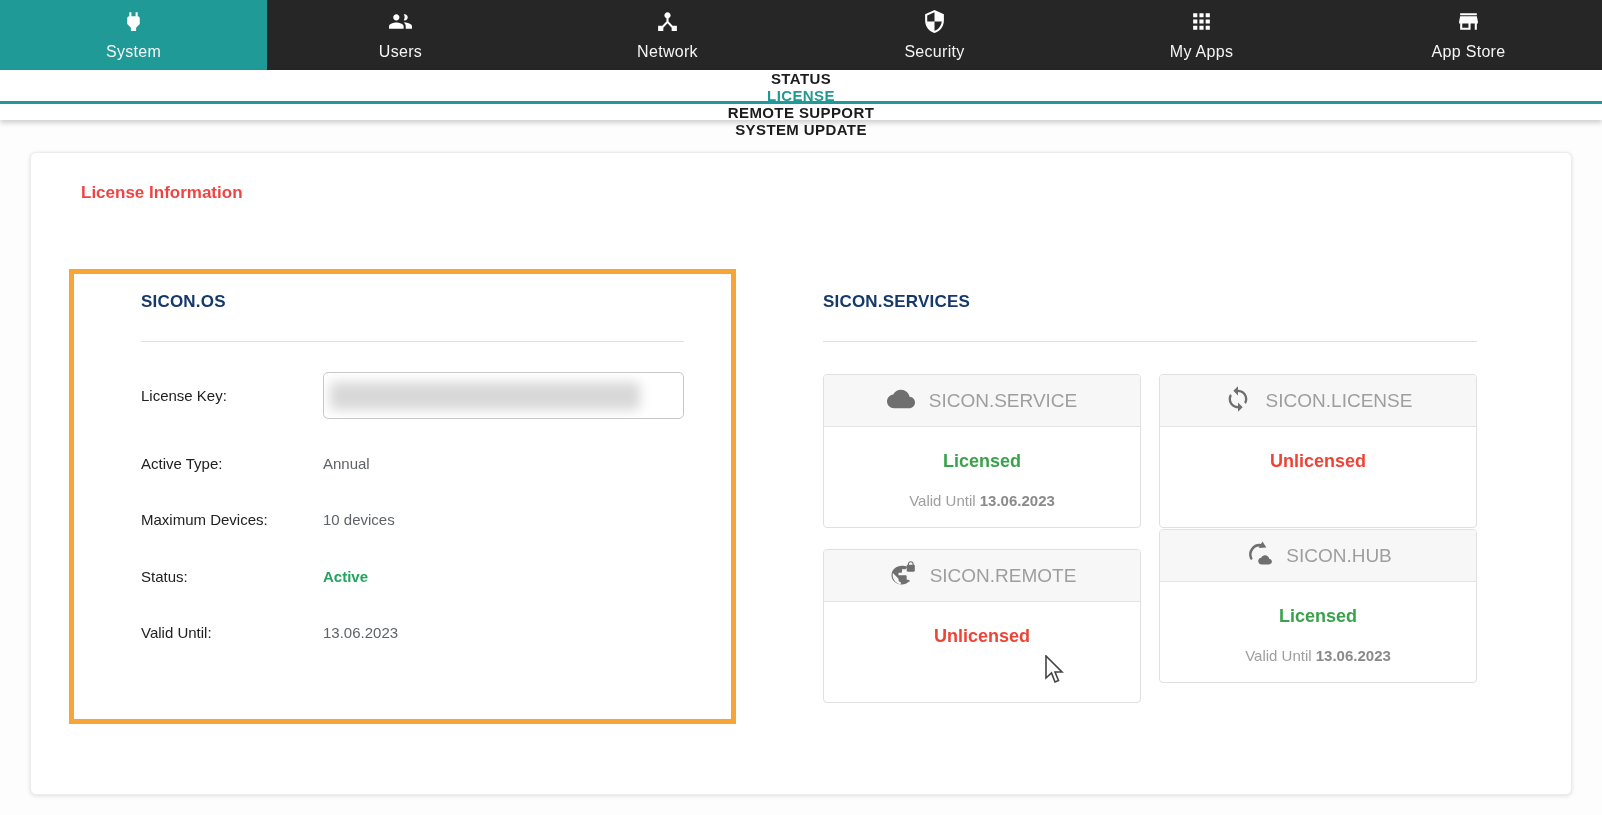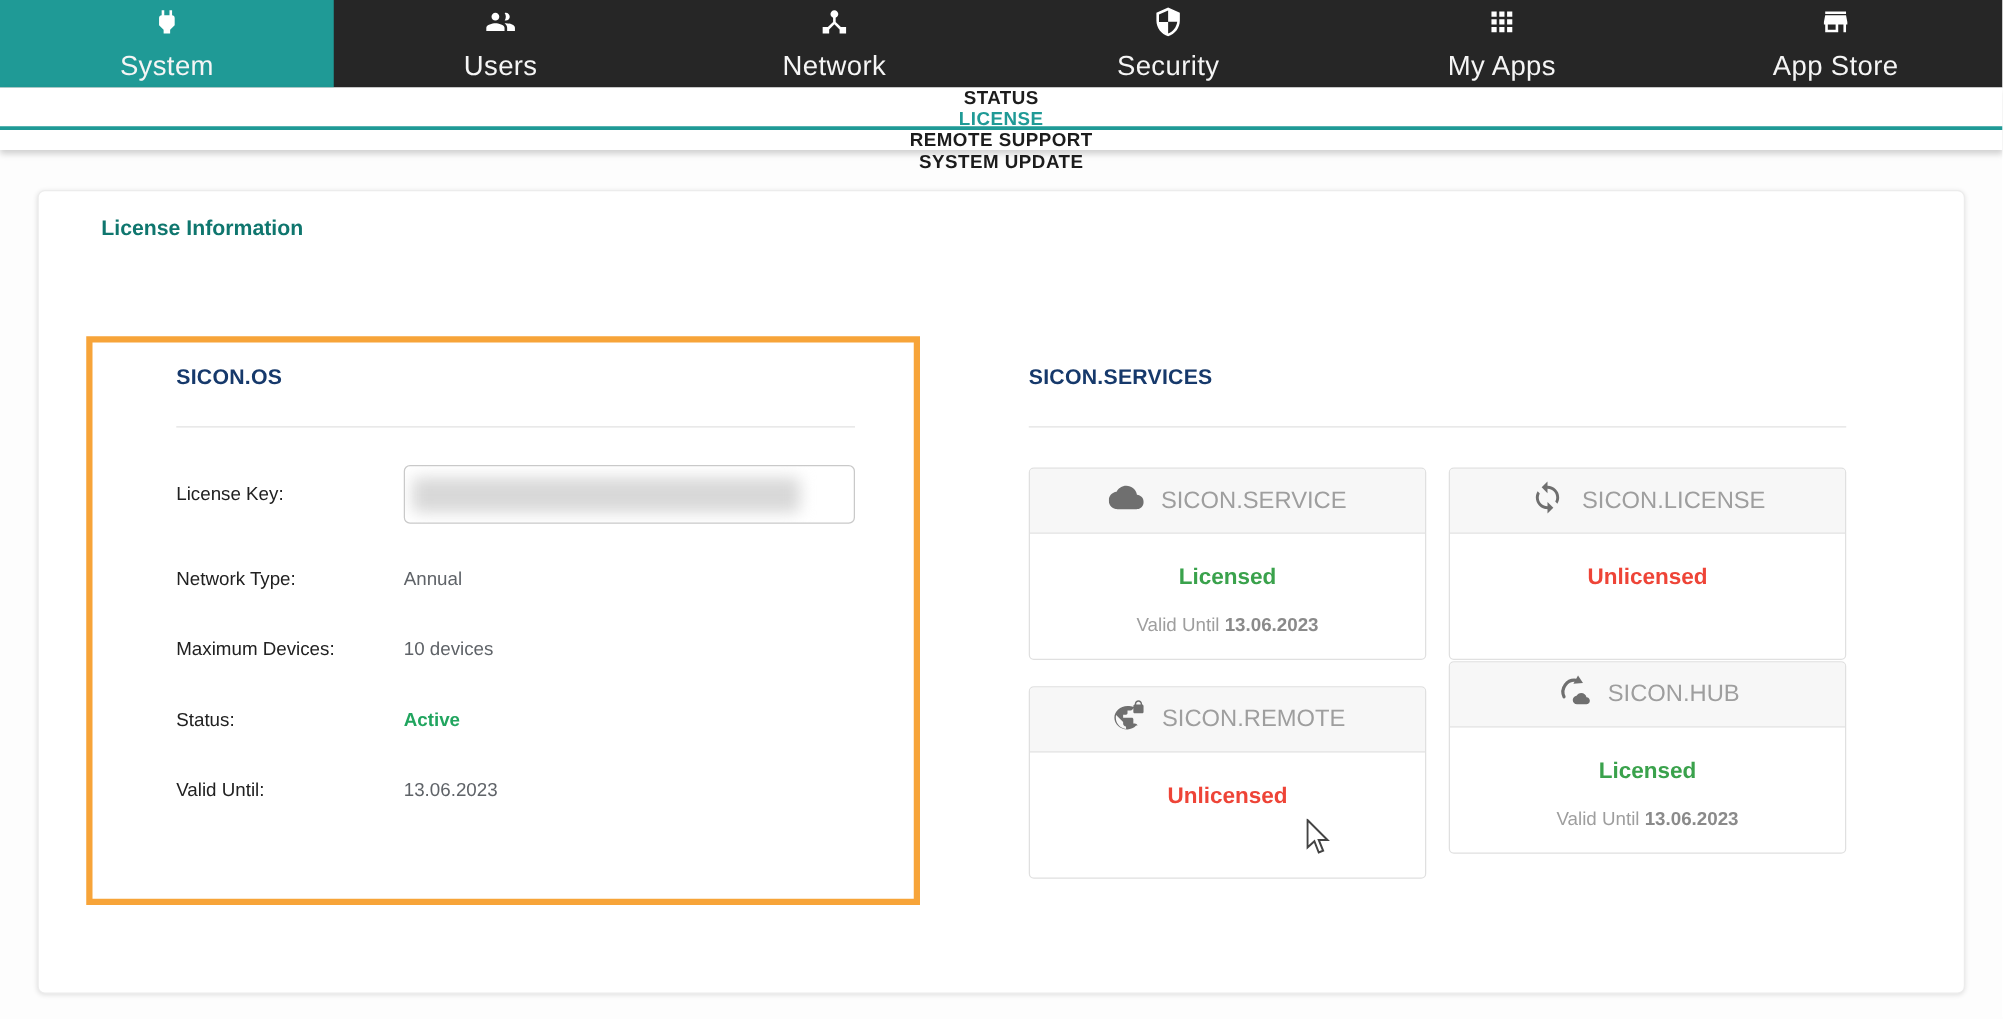--- a/index.html
+++ b/index.html
@@ -5,39 +5,39 @@
   * { margin:0; padding:0; box-sizing:border-box; }
   html,body { width:1602px; height:815px; background:#ffffff; overflow:hidden;
     font-family:"Liberation Sans","DejaVu Sans",sans-serif; }
   .page { position:relative; width:1602px; height:815px; background:#fdfdfd; }
 
   
   .topnav { display:flex; height:70px; background:#262626; }
   .topnav-item { flex:1 1 0; display:flex; flex-direction:column; align-items:center;
     justify-content:center; gap:5px; color:#f5f5f5; cursor:pointer; }
   .topnav-item.active { background:#1f9a96; }
-  .topnav-item .nav-label { font-size:22px; letter-spacing:.3px; }
+  .topnav-item .nav-label { font-size:16px; letter-spacing:.3px; }
   .topnav-item svg { width:25px; height:25px; fill:#ffffff; }
 
   
   .subnav { display:flex; height:50px; background:#ffffff; position:relative;
     box-shadow:0 3px 5px rgba(0,0,0,.18);flex-direction:column; }
   .subnav-item { flex:1 1 0; display:flex; align-items:center; justify-content:center;
     font-size:15px; font-weight:bold; letter-spacing:.4px; color:#1c1c1c;
     text-transform:uppercase; cursor:pointer; position:relative; }
   .subnav-item.active { color:#1f9a96; }
   .subnav-item.active::after { content:""; position:absolute; left:0; right:0; bottom:0;
     height:3px; background:#1f9a96; }
 
   
   .card { position:absolute; left:30px; top:152px; width:1542px; height:643px;
     background:#ffffff; border:1px solid #ececec; border-radius:6px;
     box-shadow:0 1px 4px rgba(0,0,0,.12); }
-  .page-title { position:absolute; left:50px; top:20px; font-size:17px; font-weight:bold;
-    color:#0f766e; }
+  .page-title { position:absolute; left:50px; top:30px; font-size:17px; font-weight:bold;
+    color:#ef4444; }
 
   .section-heading { font-size:17px; font-weight:bold; color:#16396b; letter-spacing:.2px; }
   .divider { border-bottom:1px solid #e2e2e2; }
 
   
   .os-highlight { position:absolute; left:38px; top:116px; width:667px; height:455px;
     border:5px solid #f7a439; background:transparent; }
   .os-heading { position:absolute; left:110px; top:139px; }
   .os-divider { position:absolute; left:110px; top:188px; width:543px; }
   .field-label { position:absolute; left:110px; font-size:15px; font-weight:normal; color:#212121; }
@@ -124,21 +124,21 @@
     <div class="os-highlight"></div>
 
     <div class="section-heading os-heading">SICON.OS</div>
     <div class="divider os-divider"></div>
 
     <div class="field-label" style="top:234px;">License Key:</div>
     <div class="license-input">
       <div class="license-blur"></div>
     </div>
 
-    <div class="field-label" style="top:302px;">Network Type:</div>
+    <div class="field-label" style="top:302px;">Active Type:</div>
     <div class="field-value" style="top:302px;">Annual</div>
 
     <div class="field-label" style="top:358px;">Maximum Devices:</div>
     <div class="field-value" style="top:358px;">10 devices</div>
 
     <div class="field-label" style="top:415px;">Status:</div>
     <div class="field-value value-green" style="top:415px;">Active</div>
 
     <div class="field-label" style="top:471px;">Valid Until:</div>
     <div class="field-value" style="top:471px;">13.06.2023</div>

